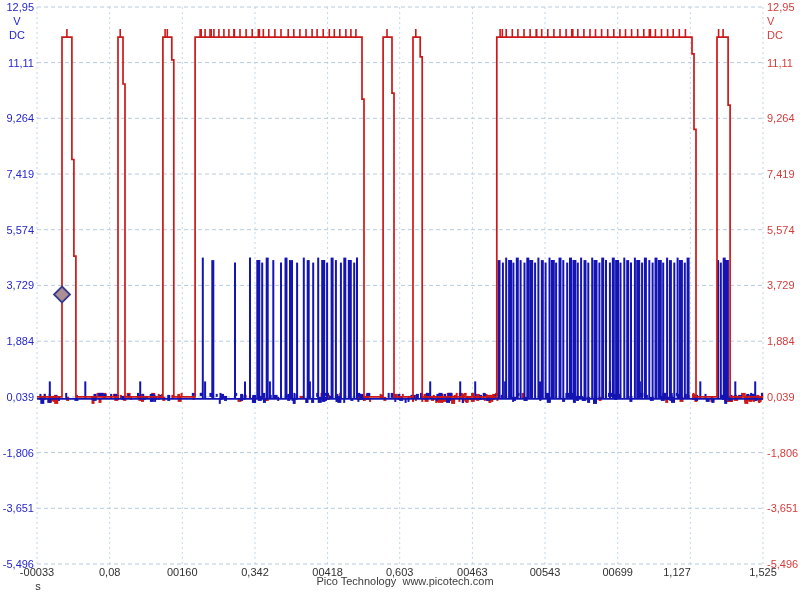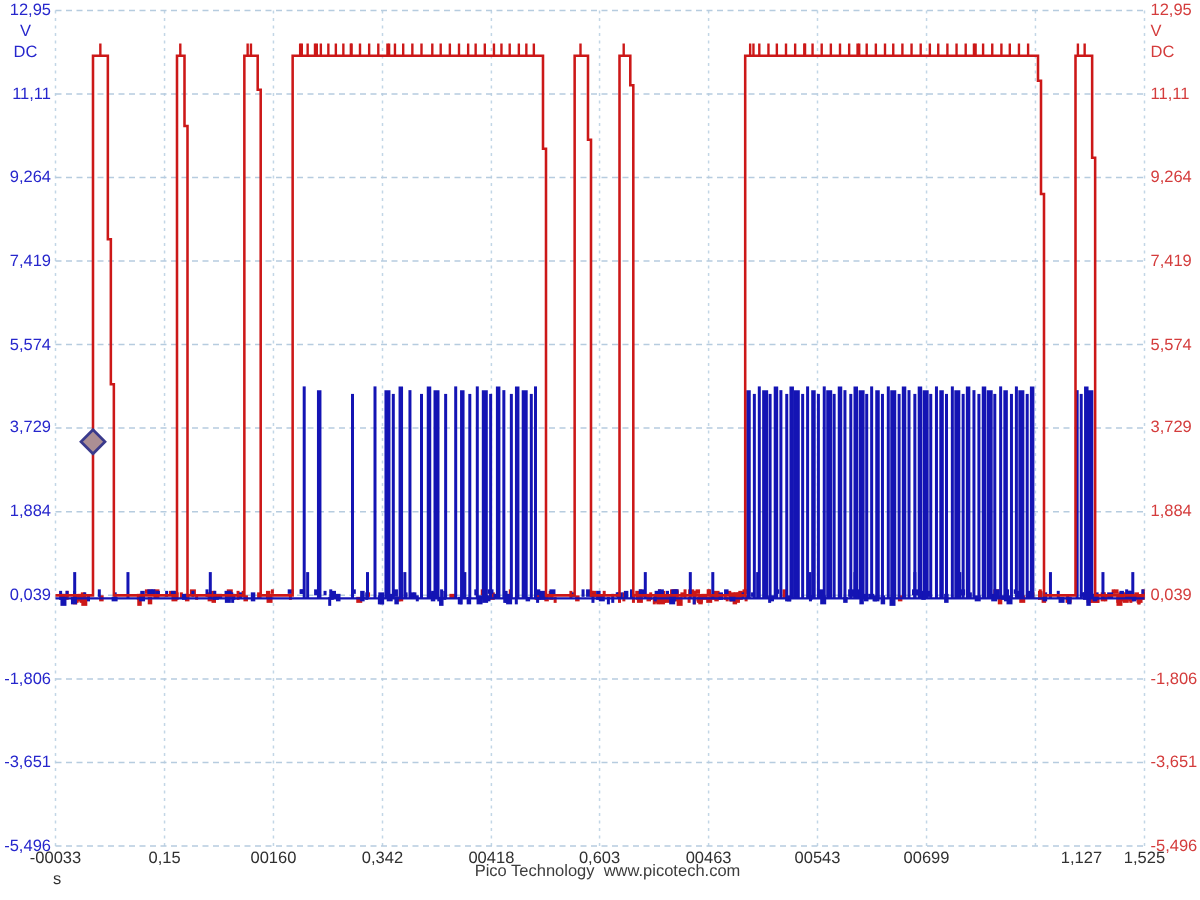--- a/index.html
+++ b/index.html
@@ -570,26 +570,26 @@
       <div class="ylab-r" style="top:223.7px;color:#d43c3c">5,574</div>
       <div class="ylab-r" style="top:279.4px;color:#d43c3c">3,729</div>
       <div class="ylab-r" style="top:335.2px;color:#d43c3c">1,884</div>
       <div class="ylab-r" style="top:390.9px;color:#d43c3c">0,039</div>
       <div class="ylab-r" style="top:446.6px;color:#d43c3c">-1,806</div>
       <div class="ylab-r" style="top:502.3px;color:#d43c3c">-3,651</div>
       <div class="ylab-r" style="top:558px;color:#d43c3c">-5,496</div>
     </div>
   <div id="xa">
       <div class="xlab" style="left:7px;color:#303030">-00033</div>
-      <div class="xlab" style="left:79.7px;color:#303030">0,15</div>
+      <div class="xlab" style="left:79.7px;color:#303030">0,08</div>
       <div class="xlab" style="left:152.3px;color:#303030">00160</div>
       <div class="xlab" style="left:225px;color:#303030">0,342</div>
       <div class="xlab" style="left:297.6px;color:#303030">00418</div>
       <div class="xlab" style="left:369.7px;color:#303030">0,603</div>
       <div class="xlab" style="left:442.4px;color:#303030">00463</div>
       <div class="xlab" style="left:515px;color:#303030">00543</div>
       <div class="xlab" style="left:587.7px;color:#303030">00699</div>
-      <div class="xlab" style="left:691px;color:#303030">1,127</div>
+      <div class="xlab" style="left:647px;color:#303030">1,127</div>
       <div class="xlab" style="left:733px;color:#303030">1,525</div>
     </div>
   <div id="xunit" style="color: rgb(48, 48, 48);">s</div>
   <div id="footer" style="color: rgb(60, 60, 60);">Pico Technology  www.picotech.com</div>
 </div>
 
 </body></html>

